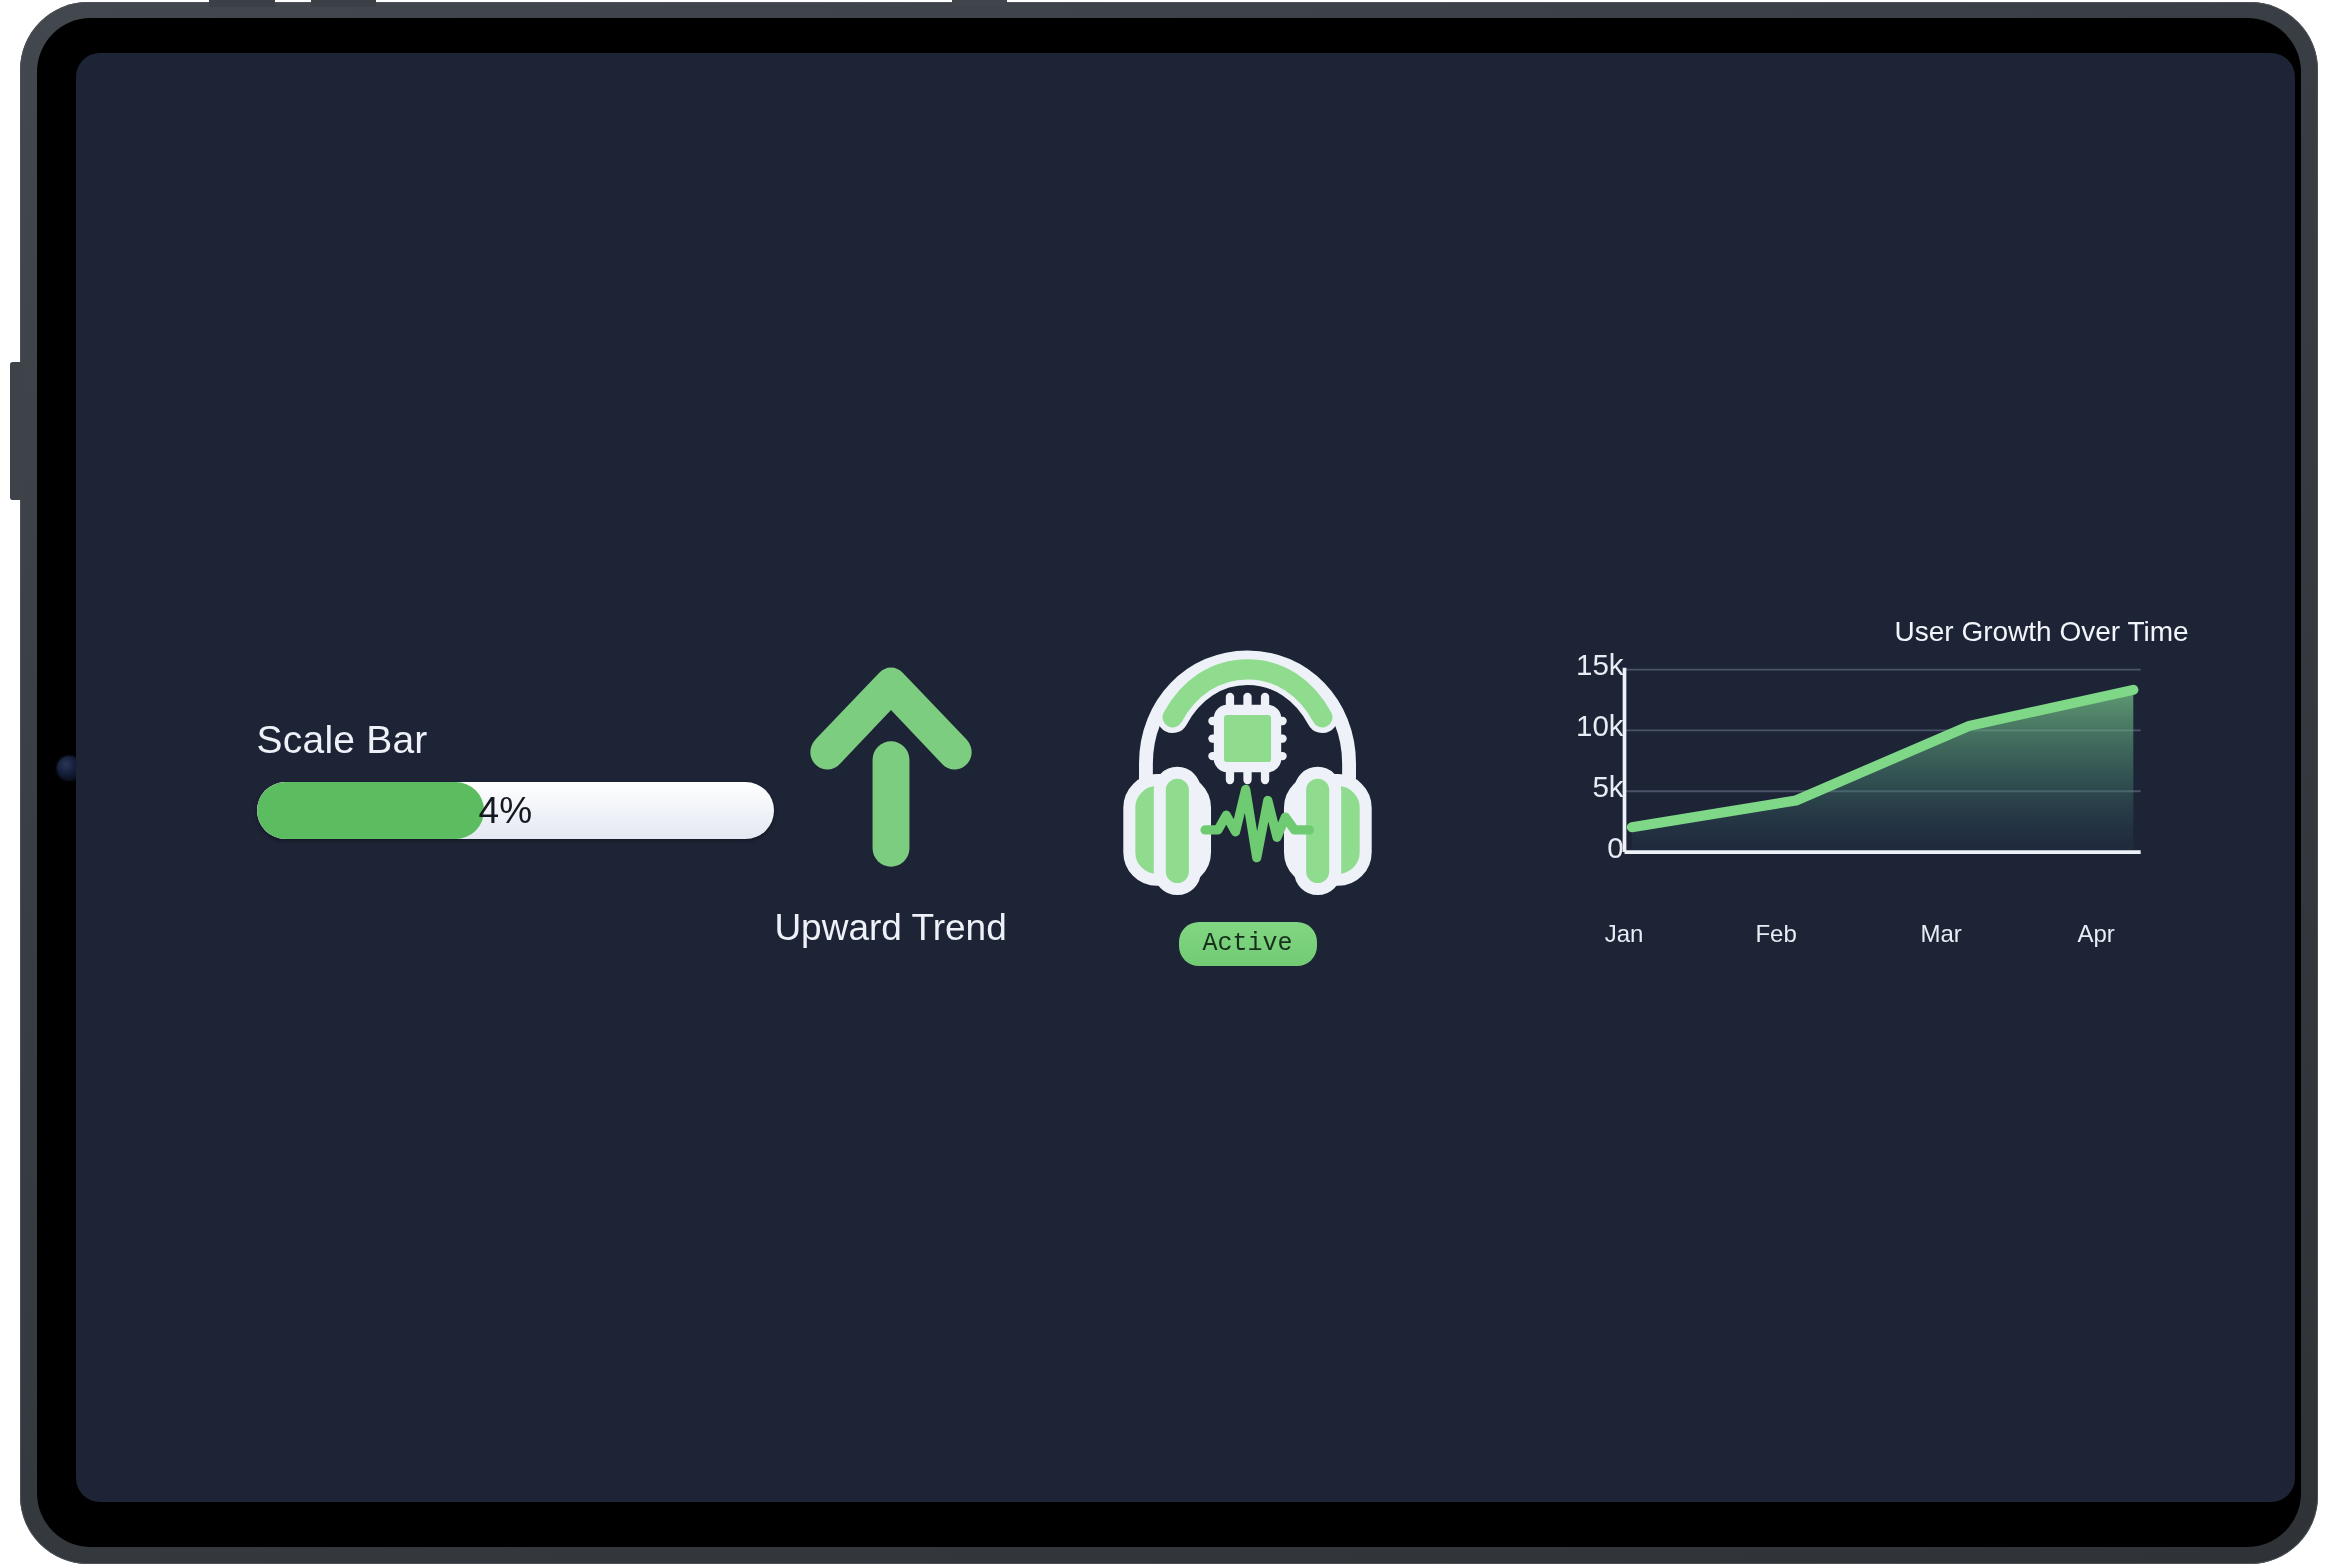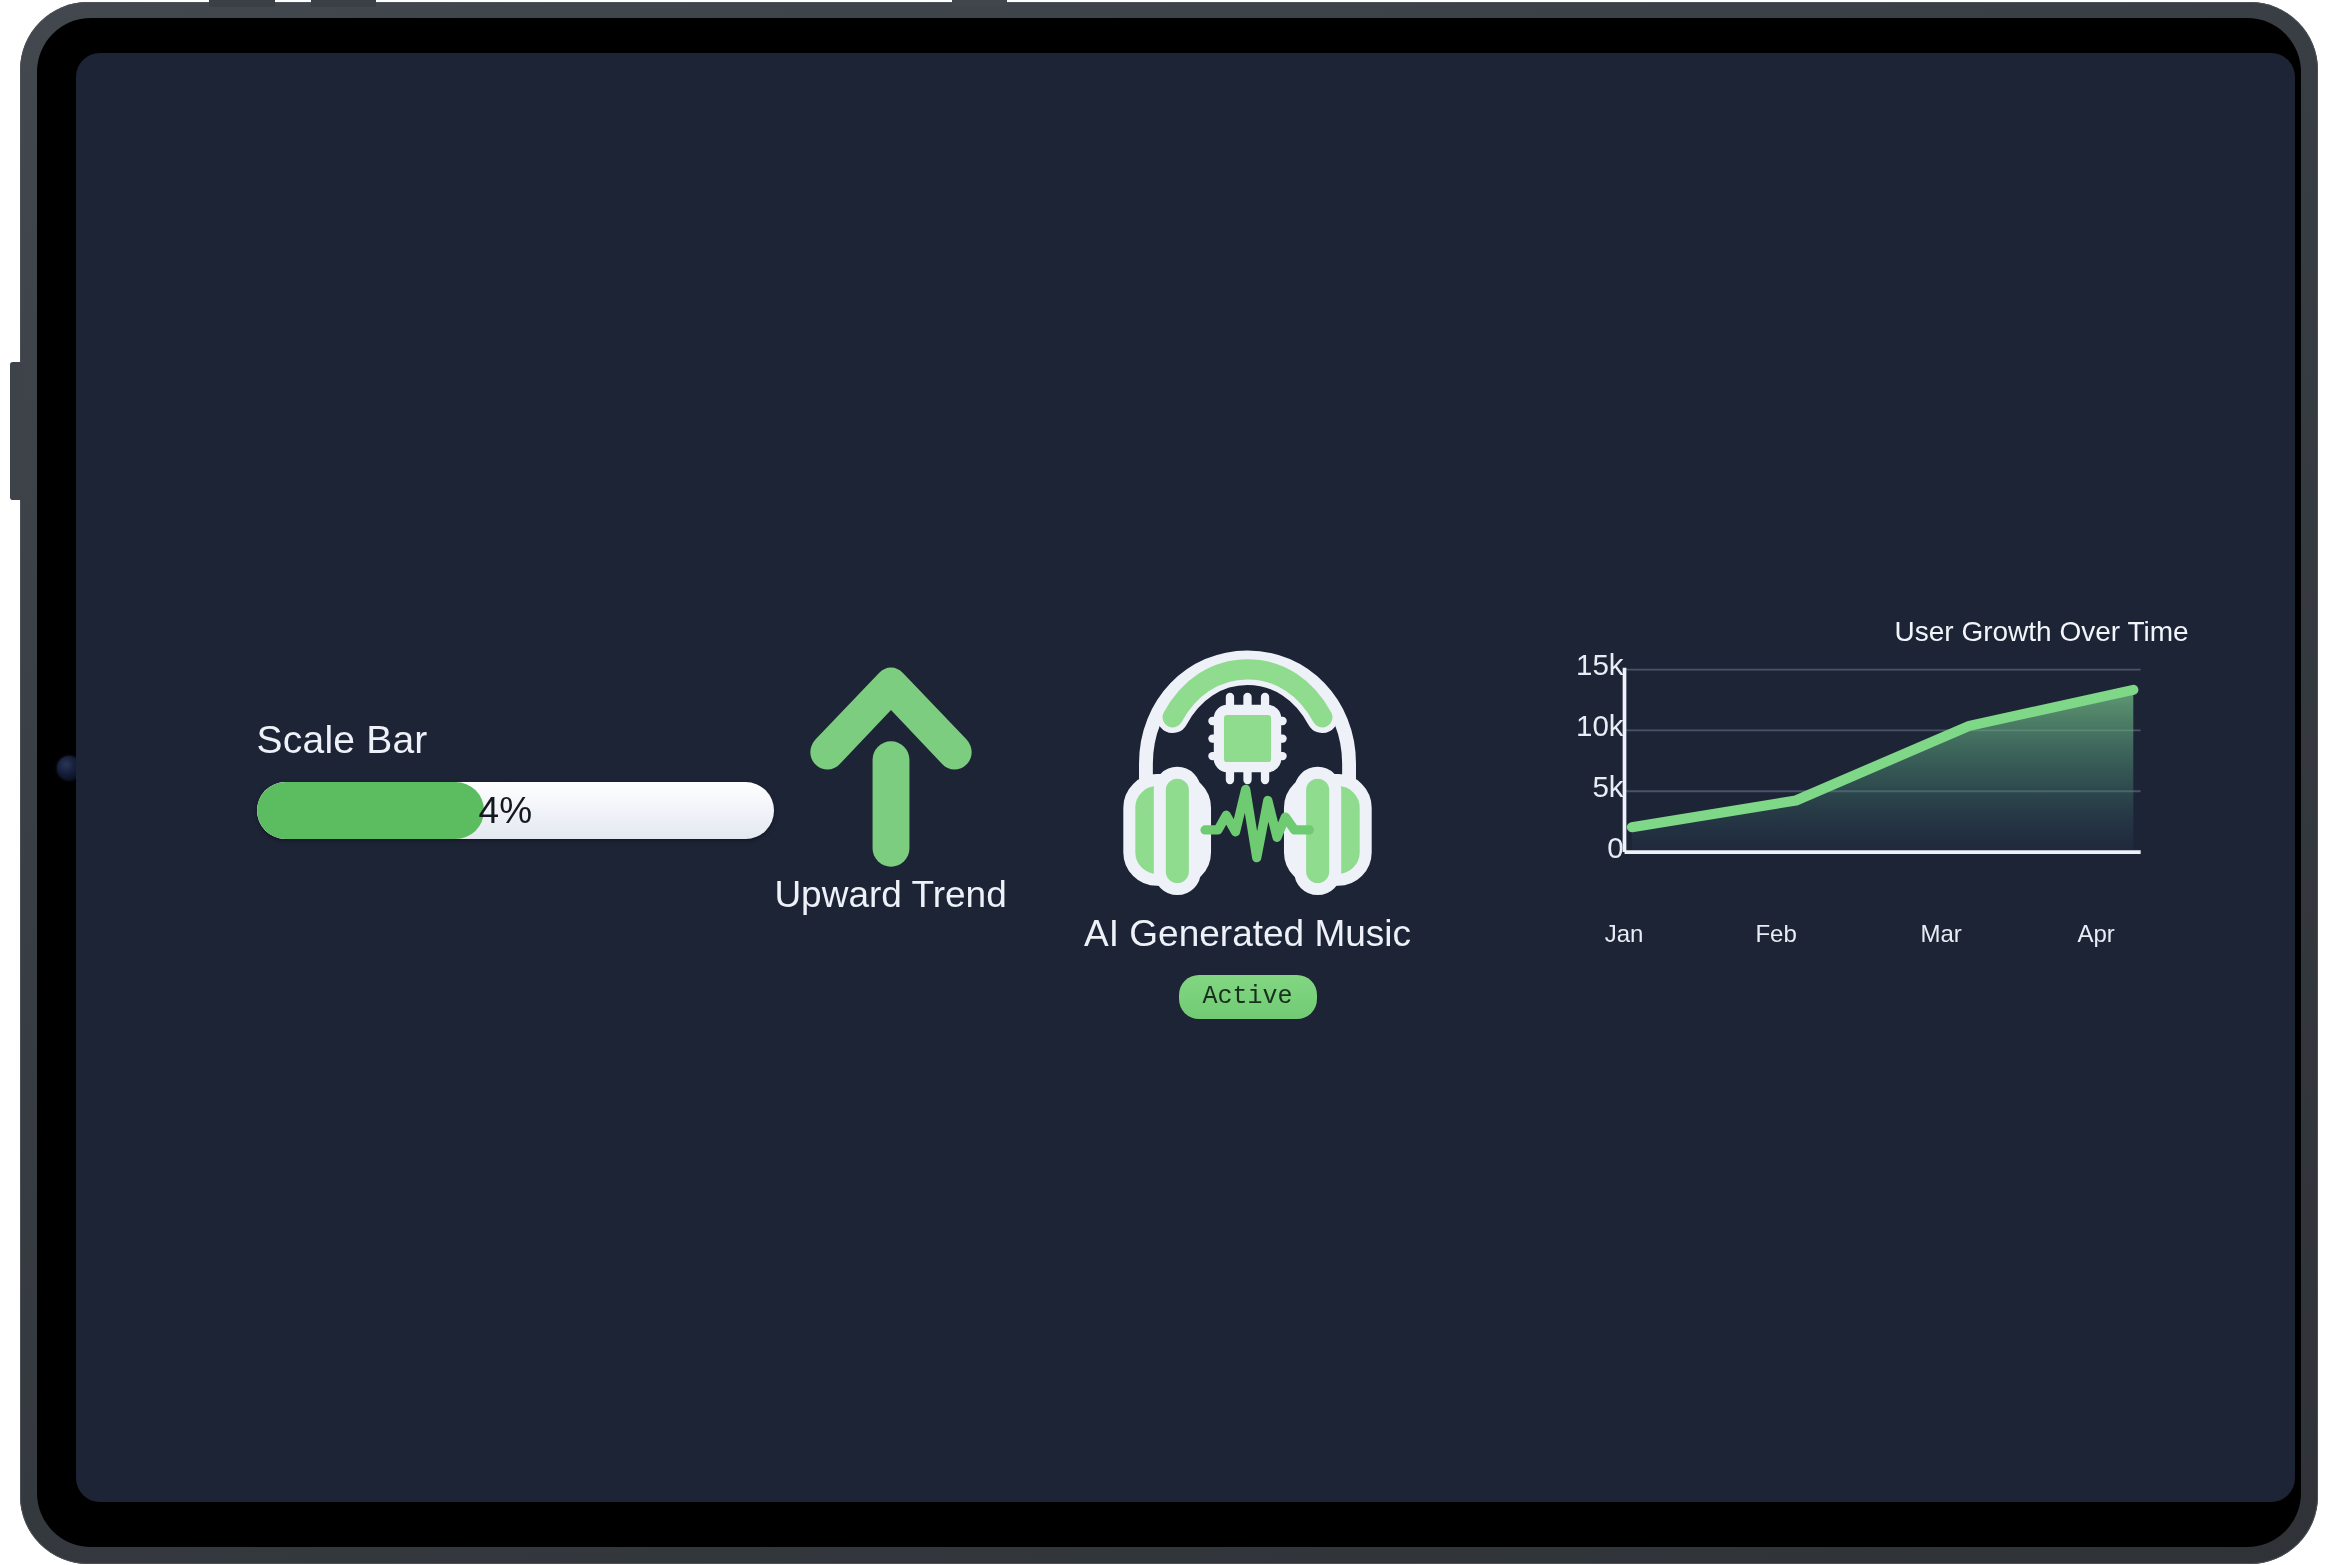--- a/index.html
+++ b/index.html
@@ -75,21 +75,21 @@
   #scale-bar-value{
     position:absolute; left:222px; top:0; height:57px;
     display:flex; align-items:center;
     color:#14181f; font-size:37px; font-weight:400;
   }
 
   
   #trend-card{ position:absolute; left:681px; top:609px; width:268px; text-align:center; }
   #trend-arrow-icon{ display:block; margin:0 auto; }
   #trend-label{
-    color:#eef2f8; font-size:37px; white-space:nowrap;
+    color:#eef2f8; font-size:37px; margin-top:33px; white-space:nowrap;
   }
 
   
   #music-card{ position:absolute; left:978px; top:572px; width:388px; text-align:center; }
   #headphone-icon{ display:block; margin:0 auto; }
   #music-label{
     color:#eef2f8; font-size:37px; margin-top:11px; white-space:nowrap;
   }
   #status-badge{
     display:inline-block;
@@ -189,21 +189,20 @@
                 <line x1="112" y1="142" x2="128" y2="142"></line>
                 <line x1="172" y1="104" x2="188" y2="104"></line>
                 <line x1="172" y1="123" x2="188" y2="123"></line>
                 <line x1="172" y1="142" x2="188" y2="142"></line>
               </g>
               <rect x="119" y="92" width="62" height="62" rx="9" fill="#8fdc8f" stroke="#eef2f8" stroke-width="11"></rect>
             </g>
 
             <path d="M104 222 h14 l9 -16 l10 18 l11 -46 l12 74 l12 -62 l10 40 l9 -22 l10 14 h16" fill="none" stroke="#6ecb71" stroke-width="10" stroke-linecap="round" stroke-linejoin="round"></path>
           </svg>
-          <div id="music-label">AI Generated Music</div>
           <div>
             <span id="status-badge">Active</span>
           </div>
         </div>
 
         <div id="chart-card">
           <div id="chart-title">User Growth Over Time</div>
 
           <div id="chart-plot-wrap">
 

